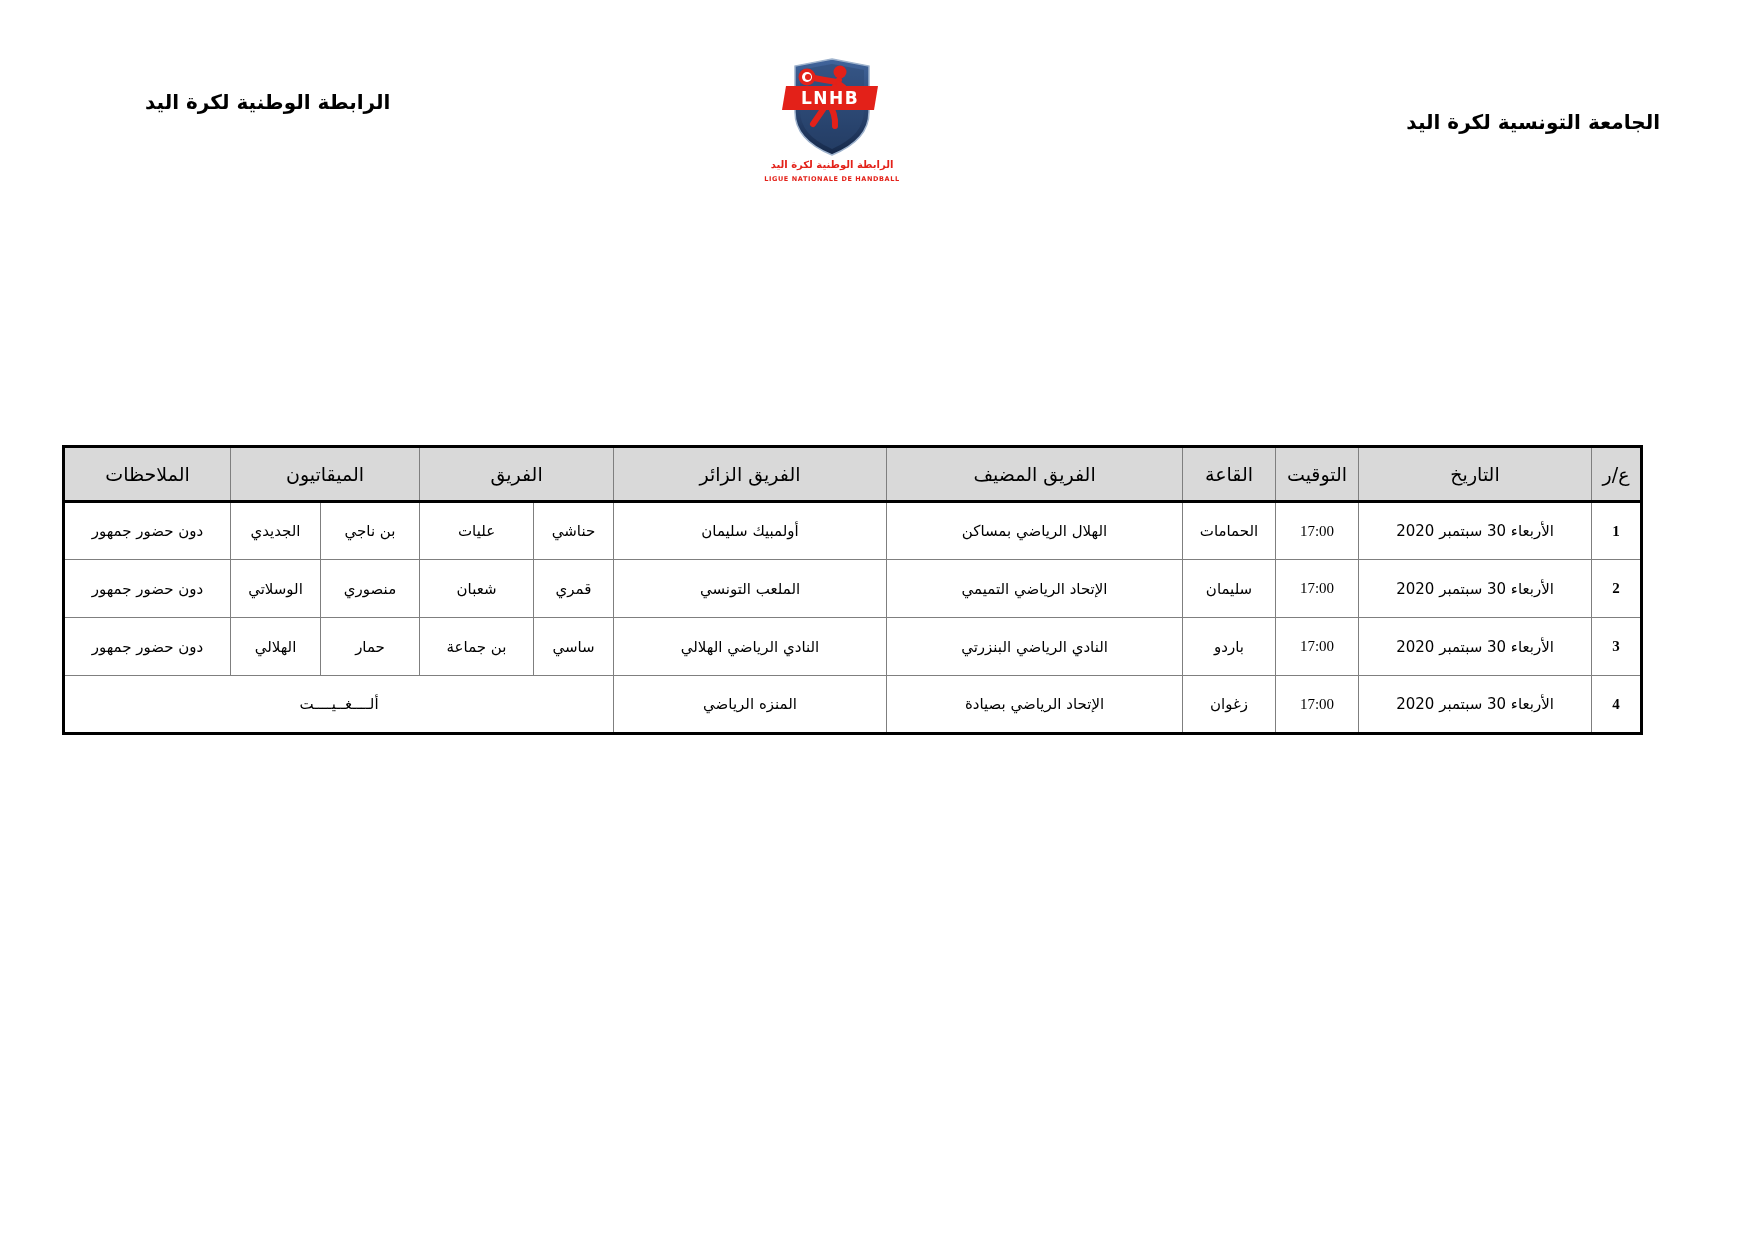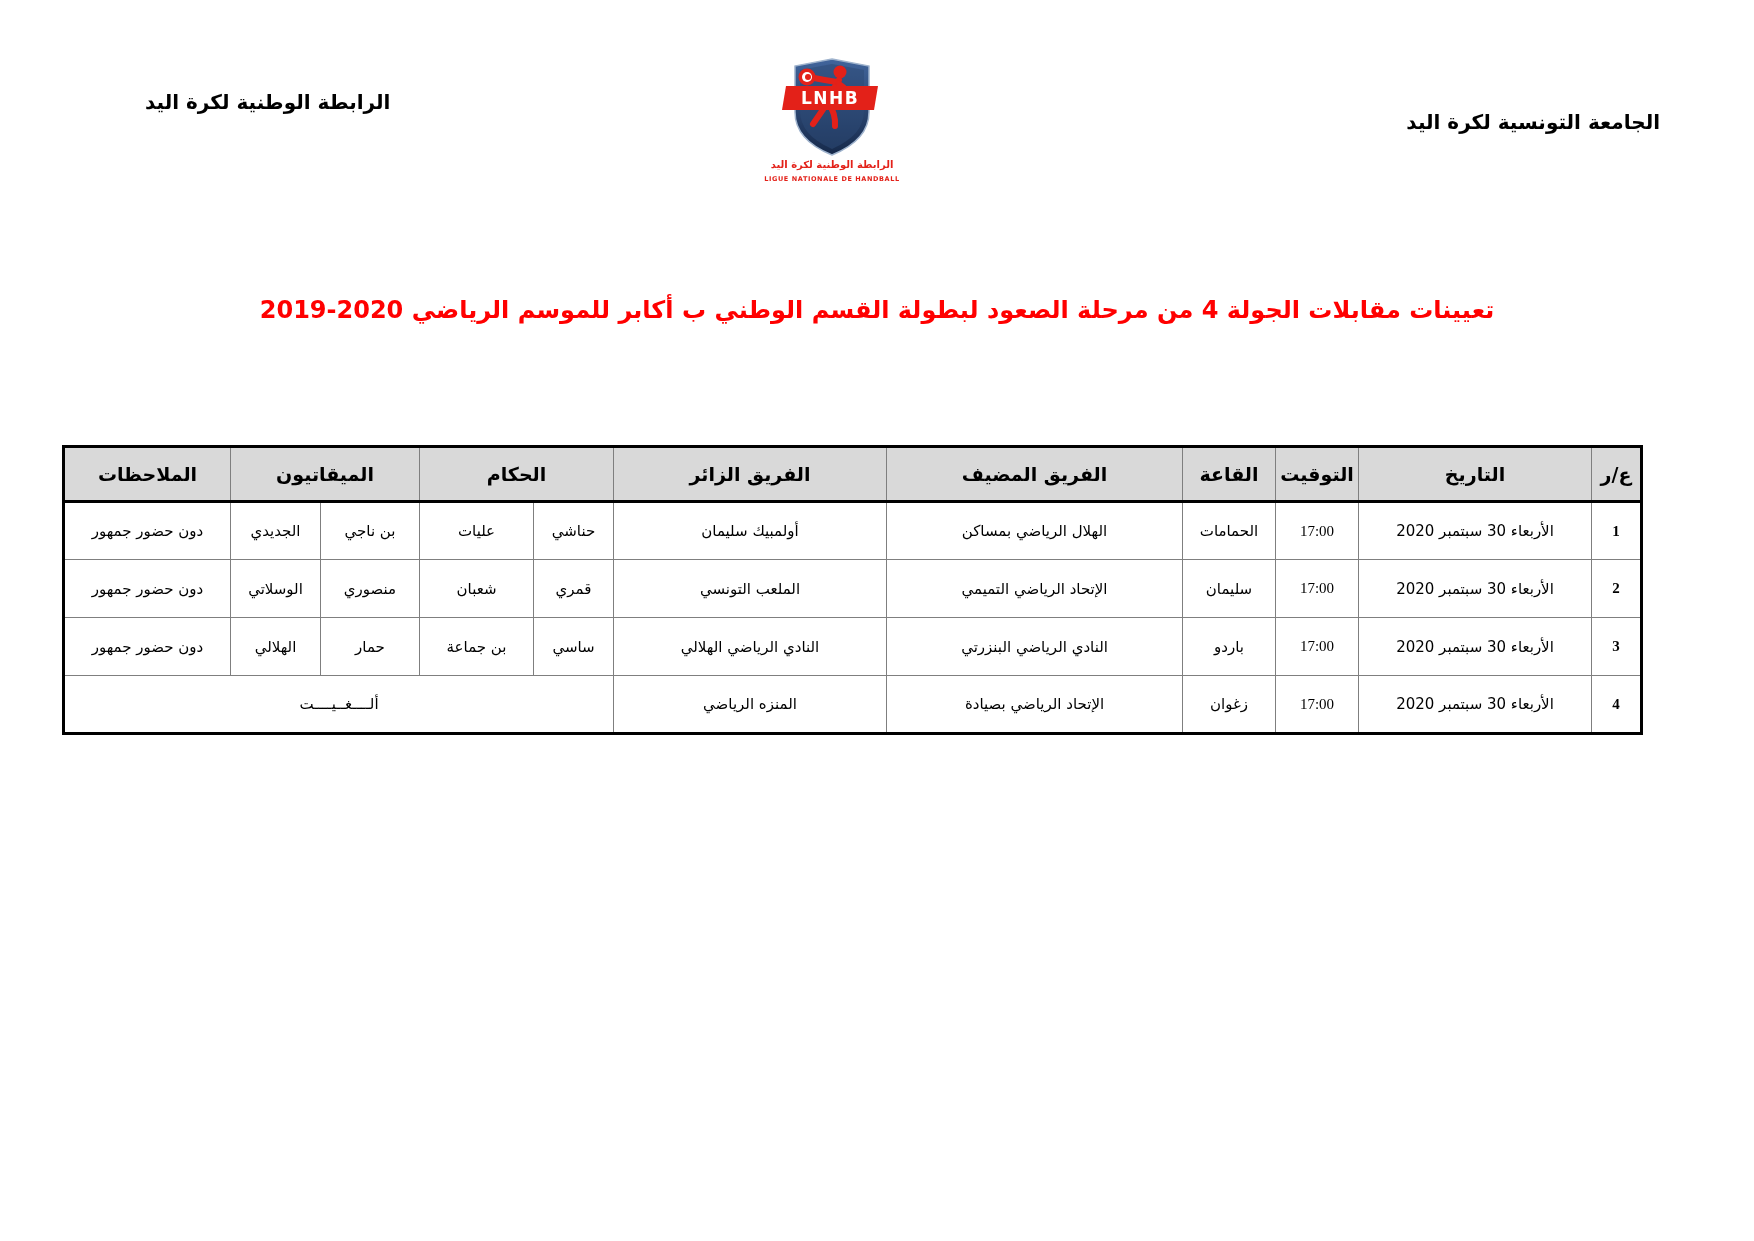--- a/index.html
+++ b/index.html
@@ -30,21 +30,21 @@
   table.matches {
     position:absolute; top:445px; left:62px; width:1578px;
     border-collapse:collapse; table-layout:fixed; direction:rtl;
     border:3px solid #000;
   }
   .matches th, .matches td {
     border:1px solid #7f7f7f; text-align:center; vertical-align:middle;
     padding:0 3px; font-size:15px; color:#000; overflow:hidden; white-space:nowrap;
   }
   .matches thead th {
-    background:#d9d9d9; font-weight:bold; height:52px;
+    background:#d9d9d9; font-weight:normal; height:52px;
     border-bottom:3px solid #000; font-size:19px;
   }
   .matches tbody tr { height:58px; }
   .c-num  { border-left:3px solid #000; font-family:"Liberation Serif", serif; font-weight:bold; font-size:21px; }
   th.c-num { font-family:"DejaVu Sans", sans-serif; font-size:18px; }
   .c-time { font-family:"Liberation Serif", serif; font-size:20px; }
   .c-date { font-size:17px;margin-left:48px; }
   .c-cancel { font-size:19px; }
 </style>
 </head>
@@ -88,21 +88,20 @@
       <g>
         <polygon points="34,30 126,30 122,54 30,54" fill="#e32119"></polygon>
         <text x="78" y="48" text-anchor="middle" font-family="DejaVu Sans, sans-serif" font-size="17" font-weight="bold" letter-spacing="1.5" fill="#ffffff">LNHB</text>
       </g>
 
       <text x="80" y="112" text-anchor="middle" direction="rtl" font-family="DejaVu Sans, sans-serif" font-size="10" font-weight="bold" fill="#e32119">الرابطة الوطنية لكرة اليد</text>
       <text x="80" y="125" text-anchor="middle" font-family="DejaVu Sans, sans-serif" font-size="6.5" font-weight="bold" letter-spacing="0.6" fill="#e32119">LIGUE NATIONALE DE HANDBALL</text>
     </svg>
   </div>
 
-  <div class="doc-title">تعيينات مقابلات الجولة 4 من مرحلة الصعود لبطولة القسم الوطني ب أكابر للموسم الرياضي 2020-2019</div>
 
   <table class="matches">
     <colgroup>
       <col style="width:50px">
         <col style="width:233px">
         <col style="width:83px">
       <col style="width:93px">
         <col style="width:296px">
         <col style="width:273px">
       <col style="width:80px">
@@ -112,21 +111,21 @@
         <col style="width:167px">
     </colgroup>
     <thead>
       <tr>
         <th class="c-num">ع/ر</th>
         <th>التاريخ</th>
         <th>التوقيت</th>
         <th>القاعة</th>
         <th>الفريق المضيف</th>
         <th>الفريق الزائر</th>
-        <th colspan="2">الحكام</th>
+        <th colspan="2">الفريق</th>
         <th colspan="2">الميقاتيون</th>
         <th>الملاحظات</th>
       </tr>
     </thead>
     <tbody>
       <tr>
         <td class="c-num">1</td>
         <td class="c-date">الأربعاء 30 سبتمبر 2020</td>
         <td class="c-time">17:00</td>
         <td>الحمامات</td>

